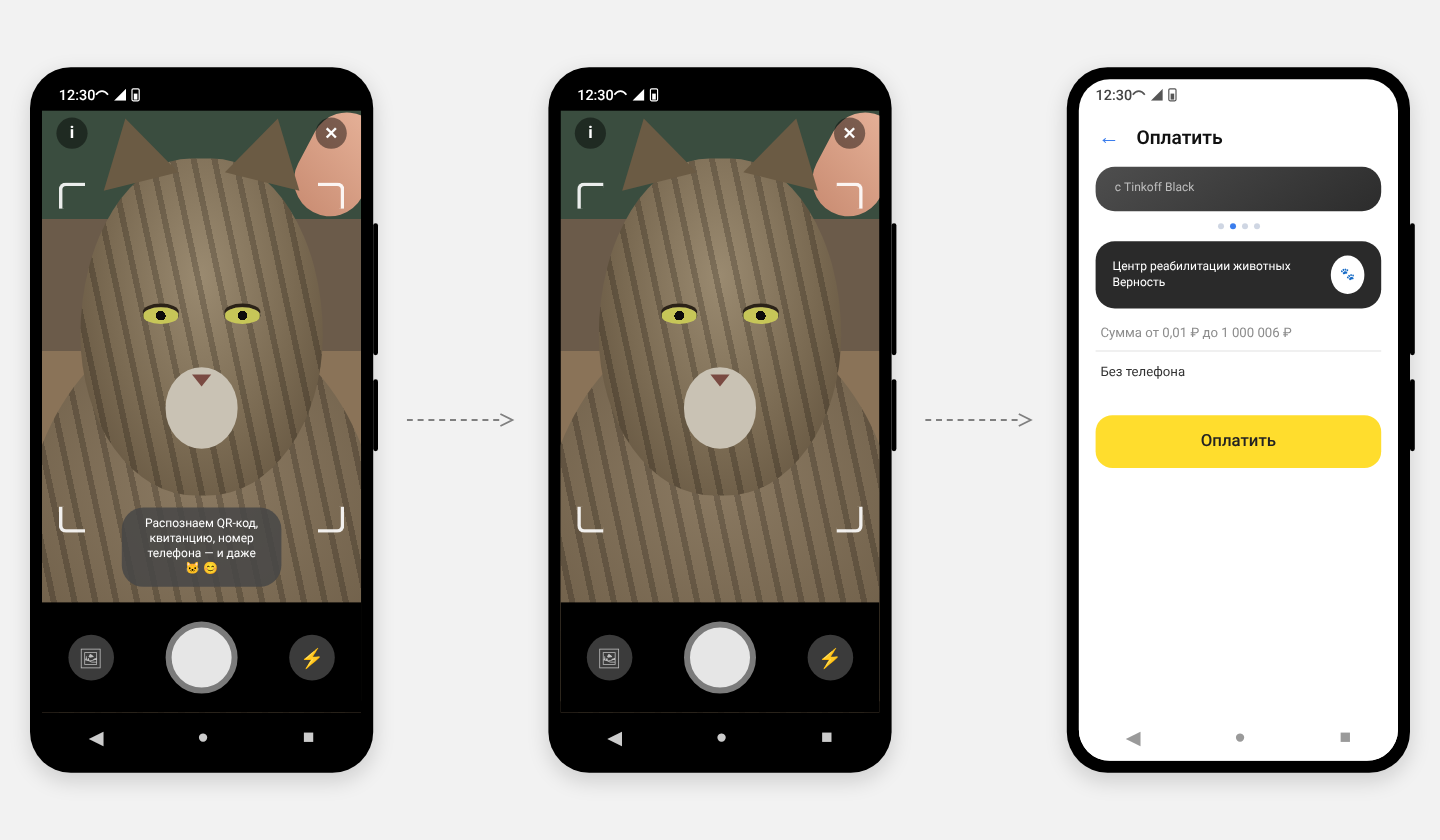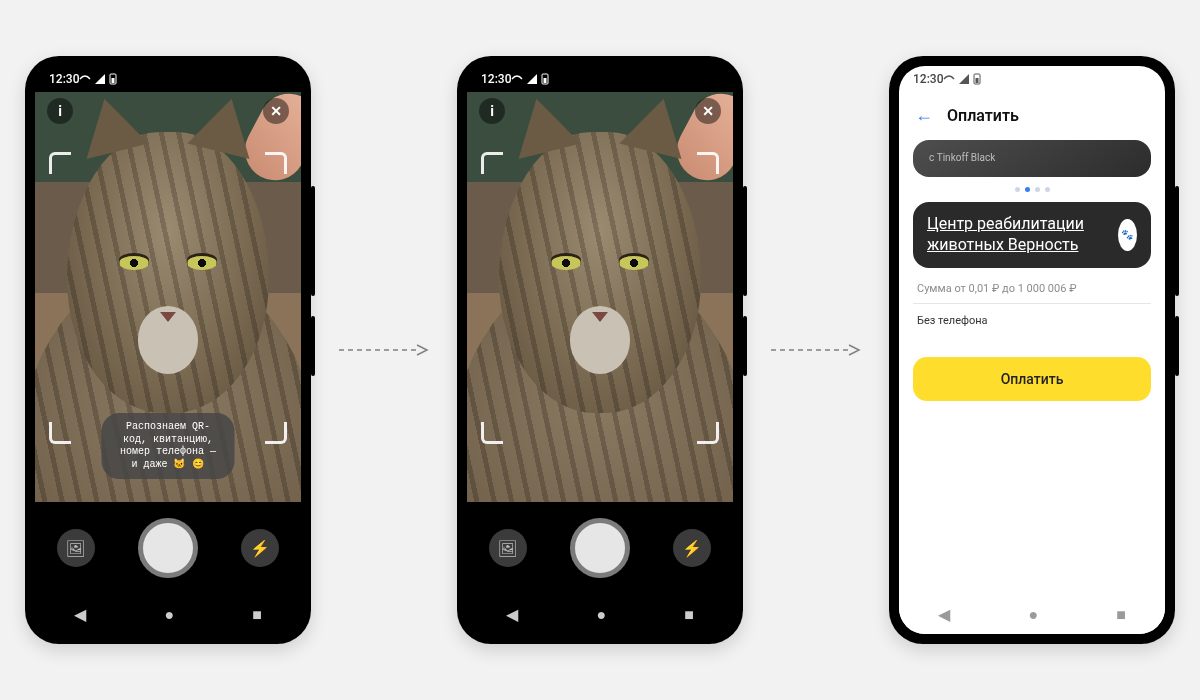--- a/index.html
+++ b/index.html
@@ -92,21 +92,21 @@
   .corner.br{ bottom:150px; right:14px; border-left:none; border-top:none; border-radius:0 0 6px 0;}
 
   .topbar { position:absolute; top:6px; left:0; right:0; display:flex; justify-content:space-between; padding:0 12px;}
   .circle-btn { width:26px;height:26px;border-radius:50%;background:rgba(0,0,0,.45);display:flex;align-items:center;justify-content:center;color:#fff;font-size:14px;font-weight:700;}
 
   .pill {
     position:absolute; left:50%; transform:translateX(-50%);
     padding:8px 14px; border-radius:18px; font-size:10px; text-align:center; line-height:1.25;
     max-width:220px;
   }
-  .pill.gray { bottom:115px; background:rgba(70,70,70,.85); color:#fff;font-family:Liberation Mono, monospace; }
+  .pill.gray { bottom:105px; background:rgba(70,70,70,.85); color:#fff; }
   .pill.yellow { bottom:108px; background:#ffdd2d; color:#222; font-weight:500; }
 
   .cam-controls {
     position:absolute; bottom:0; left:0; right:0; height:92px; background:#000;
     display:flex; align-items:center; justify-content:space-around;
   }
   .cam-small { width:38px;height:38px;border-radius:50%;background:#3b3b3b;display:flex;align-items:center;justify-content:center;color:#bfbfbf;font-size:16px;}
   .shutter { width:60px;height:60px;border-radius:50%;background:#e6e6e6;border:5px solid #7b7b7b;}
 
   .navbar {
@@ -128,21 +128,21 @@
   .card-dark .sub{ font-size:10px; color:#bdbdbd; }
   .card-dark .amt{ font-size:22px; font-weight:700; margin-top:2px; }
   .pager { display:flex; gap:5px; justify-content:center; margin:2px 0 10px; }
   .pager span{ width:5px;height:5px;border-radius:50%;background:#cfd6e3;}
   .pager span.active{ background:#3b7ded; }
 
   .card-recipient {
     margin:0 14px 14px; padding:12px 14px; border-radius:16px; background:#2a2a2a; color:#fff;
     display:flex; align-items:center; justify-content:space-between; gap:10px;
   }
-  .card-recipient .txt{ font-size:16px; line-height:1.3;text-decoration:underline; }
+  .card-recipient .txt{ font-size:10px; line-height:1.3; }
   .avatar{ width:32px;height:32px;border-radius:50%;background:#fff;display:flex;align-items:center;justify-content:center;font-size:10px;color:#222;}
 
   .hint { margin:0 18px 4px; font-size:11px; color:#8c8c8c; }
   .divider { margin:4px 14px 10px; height:1px; background:#e6e6e6; }
   .fee { margin:0 18px 16px; font-size:11px; color:#333; }
   .pay-btn {
     margin: 14px 14px 0; padding:14px 0; border-radius:14px; background:#ffdd2d;
     text-align:center; font-size:14px; font-weight:500; color:#222;
   }
 </style>

